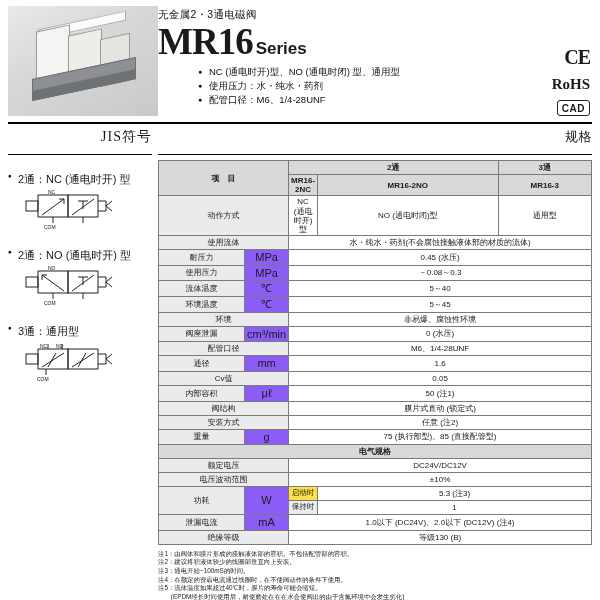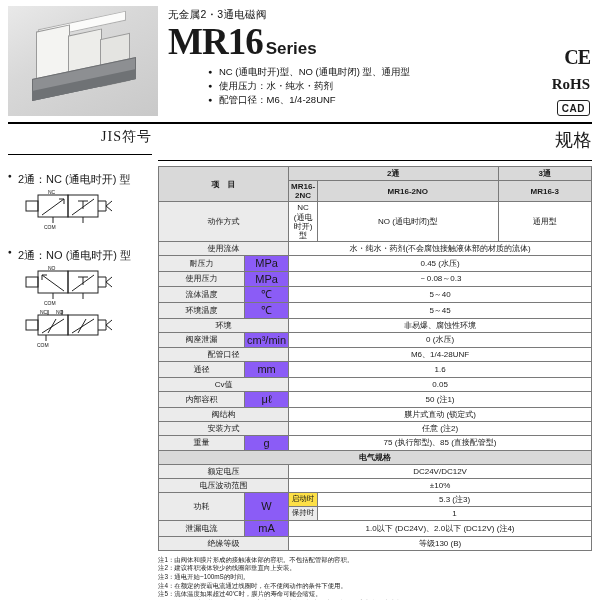--- a/index.html
+++ b/index.html
@@ -40,21 +40,21 @@
   }
   .vbase2 {
     position: absolute; left: 24px; top: 74px; width: 104px; height: 10px;
     background: #6f7275; transform: skewY(-12deg);
   }
   .vtop {
     position:absolute; left:30px; top:14px; width:88px; height:10px;
     background:#fbfbfa; transform: skewY(-12deg); border:1px solid #b0b0b0;
   }
 
-  .header-text { padding-left: 10px; flex: 1; position: relative; }
+  .header-text { padding-left: 0; flex: 1; position: relative; }
   .sub-title { font-size: 10.5px; color: #111; letter-spacing: .3px; margin-top: 2px;}
   .main-title {
     font-family: "Liberation Serif", serif;
     font-size: 37px; font-weight: bold; letter-spacing: -1px;
     line-height: 1.02; margin-top: 1px;
   }
   .main-title .series {
     font-family: "Liberation Sans", sans-serif;
     font-size: 17px; font-weight: bold; letter-spacing: 0;
     margin-left: 3px;
@@ -84,21 +84,21 @@
   .body { display: flex; padding: 0 8px; }
   .left-col { width: 150px; flex: 0 0 150px; padding-right: 6px; }
   .right-col { flex: 1; }
 
   .sec-title {
     font-size: 14px; font-weight: normal; letter-spacing: 1px;
     border-bottom: 1.5px solid #000; padding-bottom: 8px; margin-bottom: 5px;
     font-family: "Liberation Serif", serif;
     text-align: right;
   }
-  .right-col .sec-title { font-family: "Liberation Sans", sans-serif; font-size: 18px; letter-spacing: 0.5px;}
+  .right-col .sec-title { font-family: "Liberation Sans", sans-serif; font-size: 13px; letter-spacing: 0.5px;}
 
   .sym-label {
     font-size: 11px; margin: 17px 0 2px 0; position: relative; padding-left: 10px;
   }
   .sym-label::before { content: "\25CF"; position: absolute; left: 0; top: 0; font-size: 6.5px; }
 
   .sym-box { width: 118px; height: 42px; position: relative; margin-left: 10px; }
   .sym-box svg { display: block; }
 
   
@@ -189,20 +189,21 @@
         <rect x="8" y="12" width="12" height="10" fill="none" stroke="#222" stroke-width="1"></rect>
         <path d="M80 12 l8 0 l0 10 l-8 0" fill="none" stroke="#222" stroke-width="1"></path>
         <path d="M88 17 l6 -5 M88 17 l6 5" fill="none" stroke="#222" stroke-width="1"></path>
         <line x1="35" y1="28" x2="35" y2="34" stroke="#222" stroke-width="1"></line>
         <line x1="65" y1="28" x2="65" y2="34" stroke="#222" stroke-width="1"></line>
         <text x="30" y="5" font-size="5" fill="#111" font-family="Liberation Sans, sans-serif">NO</text>
         <text x="26" y="40" font-size="5" fill="#111" font-family="Liberation Sans, sans-serif">COM</text>
       </svg>
     </div>
 
+    <div class="sym-label">3通：通用型</div>
     <div class="sym-box">
       <svg width="118" height="42" viewBox="0 0 118 42">
         <rect x="20" y="8" width="30" height="20" fill="none" stroke="#222" stroke-width="1"></rect>
         <rect x="50" y="8" width="30" height="20" fill="none" stroke="#222" stroke-width="1"></rect>
         <path d="M24 26 L46 12 M30 26 L38 12" stroke="#222" stroke-width="1" fill="none"></path>
         <path d="M54 26 L76 12 M60 26 L68 12" stroke="#222" stroke-width="1" fill="none"></path>
         <rect x="8" y="13" width="12" height="10" fill="none" stroke="#222" stroke-width="1"></rect>
         <path d="M80 13 l8 0 l0 10 l-8 0" fill="none" stroke="#222" stroke-width="1"></path>
         <path d="M88 18 l6 -5 M88 18 l6 5" fill="none" stroke="#222" stroke-width="1"></path>
         <line x1="28" y1="28" x2="28" y2="34" stroke="#222" stroke-width="1"></line>

